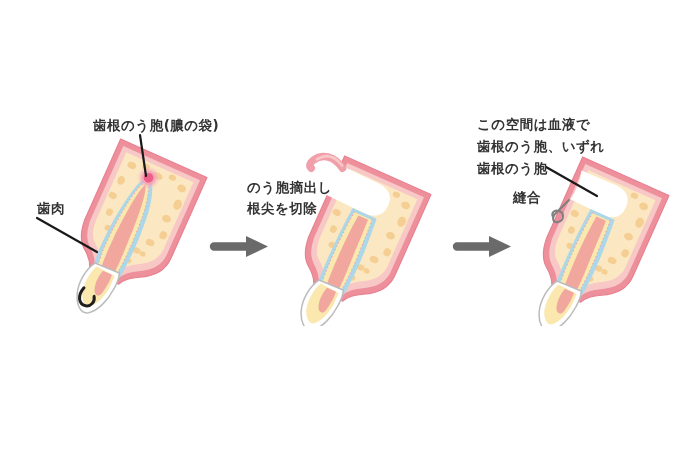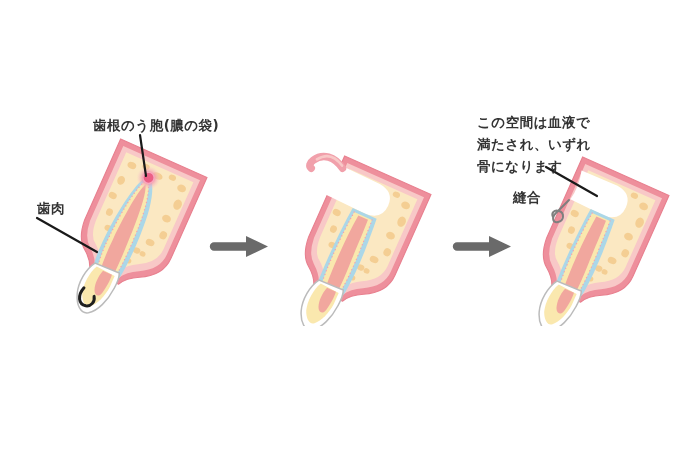--- a/index.html
+++ b/index.html
@@ -4,21 +4,21 @@
 <style>
   html,body{margin:0;padding:0;background:#fff;}
   .canvas{
     position:relative;width:700px;height:326px;background:#FFFFFF;
     overflow:hidden;font-family:"DejaVu Sans",sans-serif;
   }
   .jp-label{
     position:absolute;color:#333333;font-weight:700;font-size:13.5px;
     letter-spacing:.5px;line-height:21px;white-space:nowrap;
   }
-  .cap-line{display:block;font-family:Liberation Mono, monospace;}
+  .cap-line{display:block;}
   svg{position:absolute;display:block;}
   .overlay{left:0;top:0;pointer-events:none;}
 </style>
 </head>
 <body>
 
 <div class="canvas">
 
   <svg style="left:8px;top:125px" width="230" height="230" viewBox="0 0 230 230">
     <defs>
@@ -142,22 +142,26 @@
   <svg class="overlay" width="700" height="450" viewBox="0 0 700 450">
     <line x1="140" y1="135" x2="146" y2="176" stroke="#1A1A1A" stroke-width="2.2" stroke-linecap="round"></line>
     <line x1="37" y1="218" x2="97" y2="252" stroke="#1A1A1A" stroke-width="2.2" stroke-linecap="round"></line>
     <line x1="546" y1="167" x2="597" y2="196" stroke="#1A1A1A" stroke-width="2.2" stroke-linecap="round"></line>
   </svg>
 
   <div class="jp-label" style="left:93px;top:115px">歯根のう胞(膿の袋)</div>
 
   <div class="jp-label" style="left:37px;top:198px">歯肉</div>
 
+  <div class="jp-label" style="left:247px;top:177px">
+    <span class="cap-line">のう胞摘出し</span>
+    <span class="cap-line">根尖を切除</span>
+  </div>
 
   <div class="jp-label" style="left:477px;top:113px;line-height:22px">
     <span class="cap-line">この空間は血液で</span>
-    <span class="cap-line">満たされ、いずれ</span>
-    <span class="cap-line">骨になります</span>
+    <span class="cap-line">歯根のう胞、いずれ</span>
+    <span class="cap-line">歯根のう胞</span>
   </div>
 
   <div class="jp-label" style="left:513px;top:187px">縫合</div>
 
 </div>
 
 </body></html>

